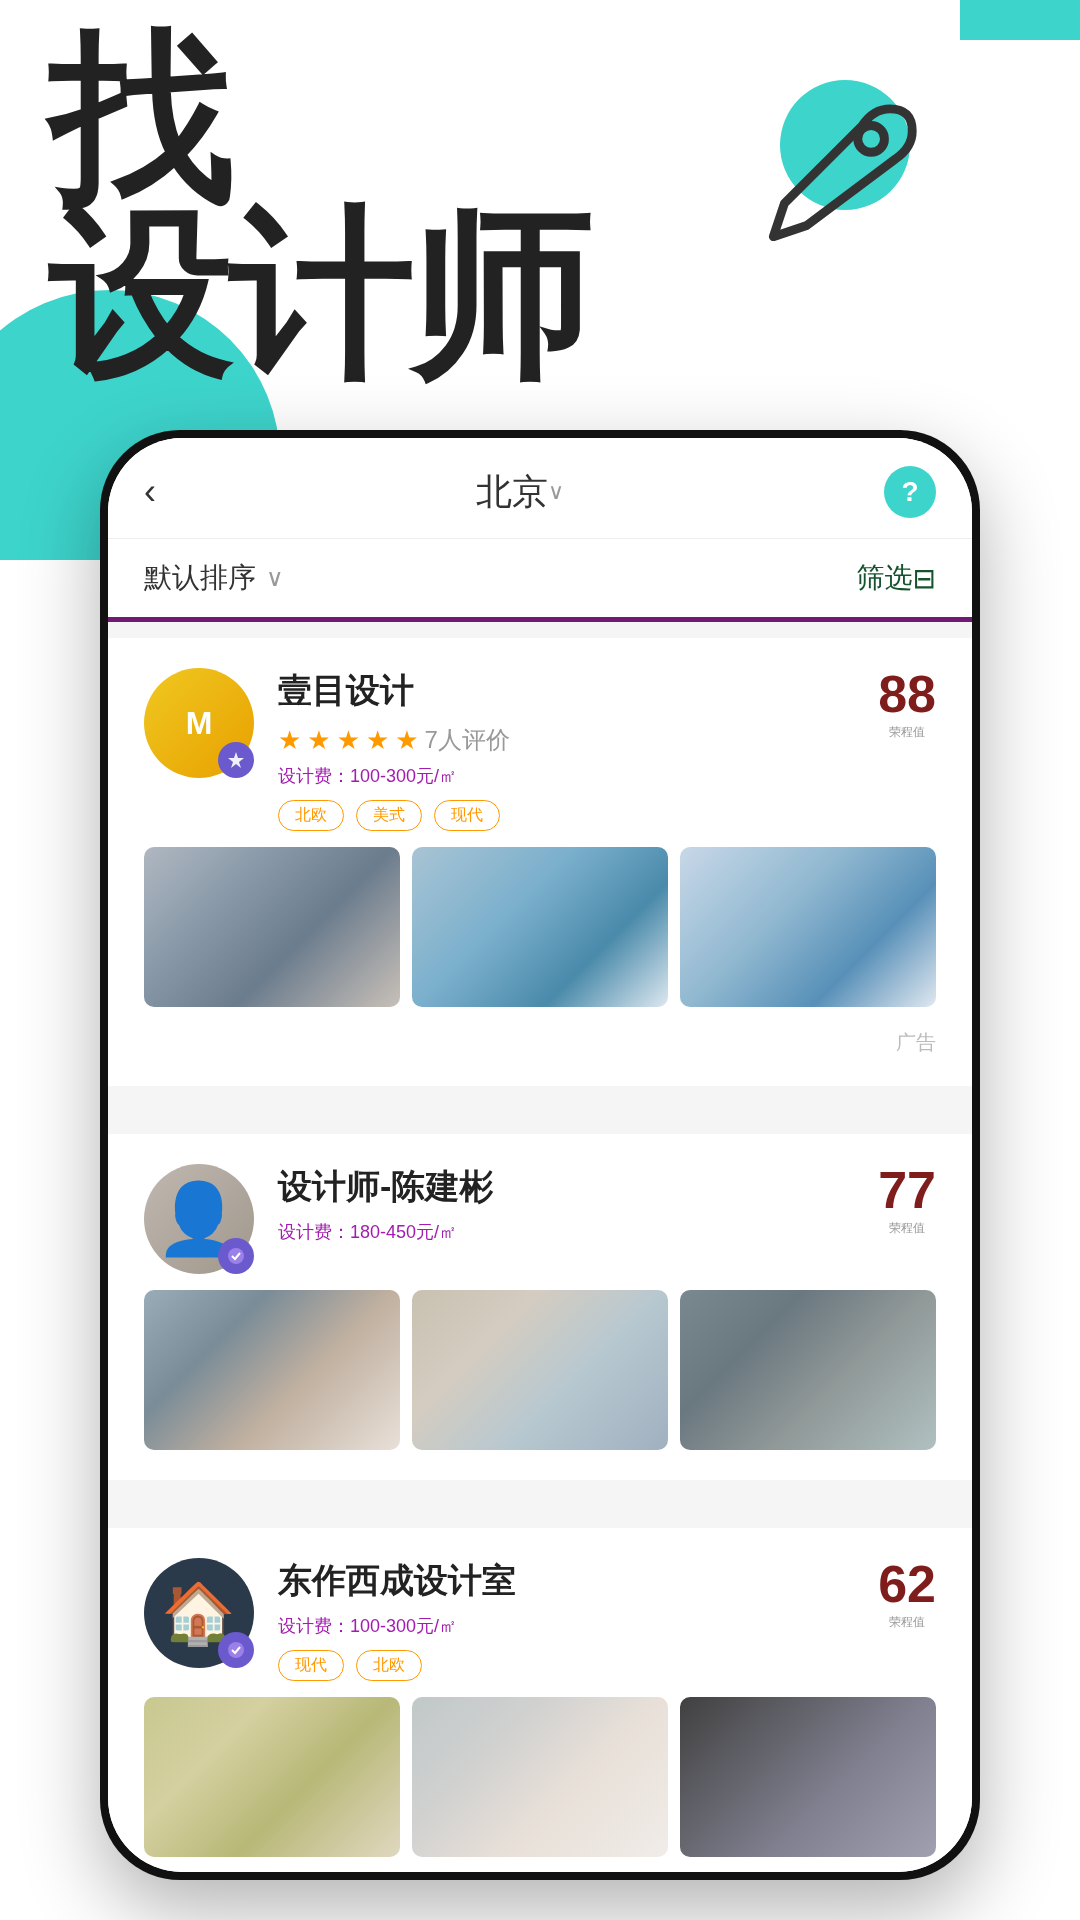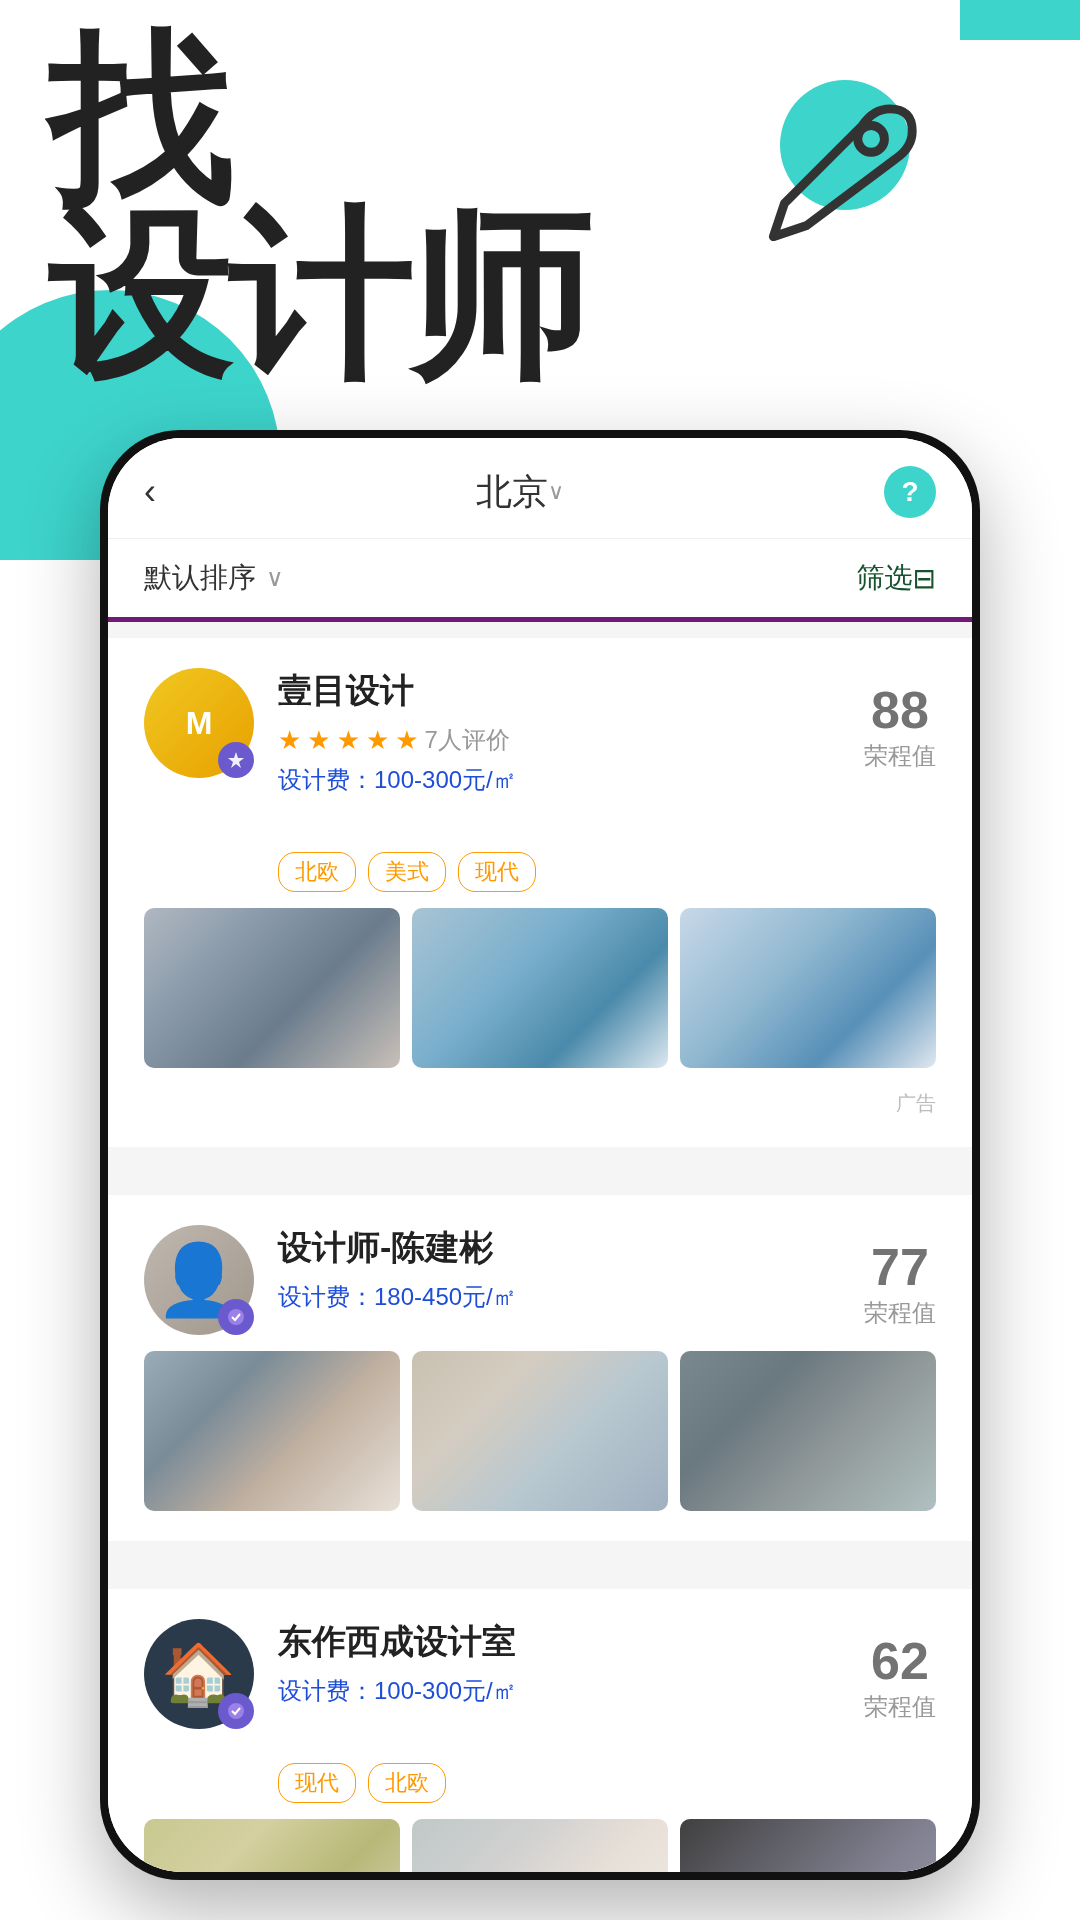--- a/index.html
+++ b/index.html
@@ -216,54 +216,52 @@
       color: #f90;
       font-size: 26px;
     }
 
     .review-count {
       font-size: 24px;
       color: #999;
     }
 
     .card-price {
-      font-size: 24px;
-      color: #1d4ed8;
+      font-size: 18px;
+      color: #a21caf;
       margin-bottom: 12px;
     }
 
     .card-tags {
       display: flex;
       gap: 12px;
       flex-wrap: wrap;
     }
 
     .tag {
       border: 1px solid #f90;
       color: #f90;
       padding: 4px 16px;
       border-radius: 17px;
-      font-size: 22px;
-      margin-top: 44px;
+      font-size: 16px;
     }
 
     .score-box {
       text-align: center;
     }
 
     .score-num {
       font-size: 52px;
       font-weight: bold;
-      color: #737373;
+      color: #7f1d1d;
       line-height: 1;
-      margin-top: 16px;
     }
 
     .score-label {
-      font-size: 24px;
+      font-size: 12px;
       color: #999;
       margin-top: 4px;
     }
 
     .card-images {
       display: flex;
       gap: 12px;
       margin-top: 16px;
     }
 

